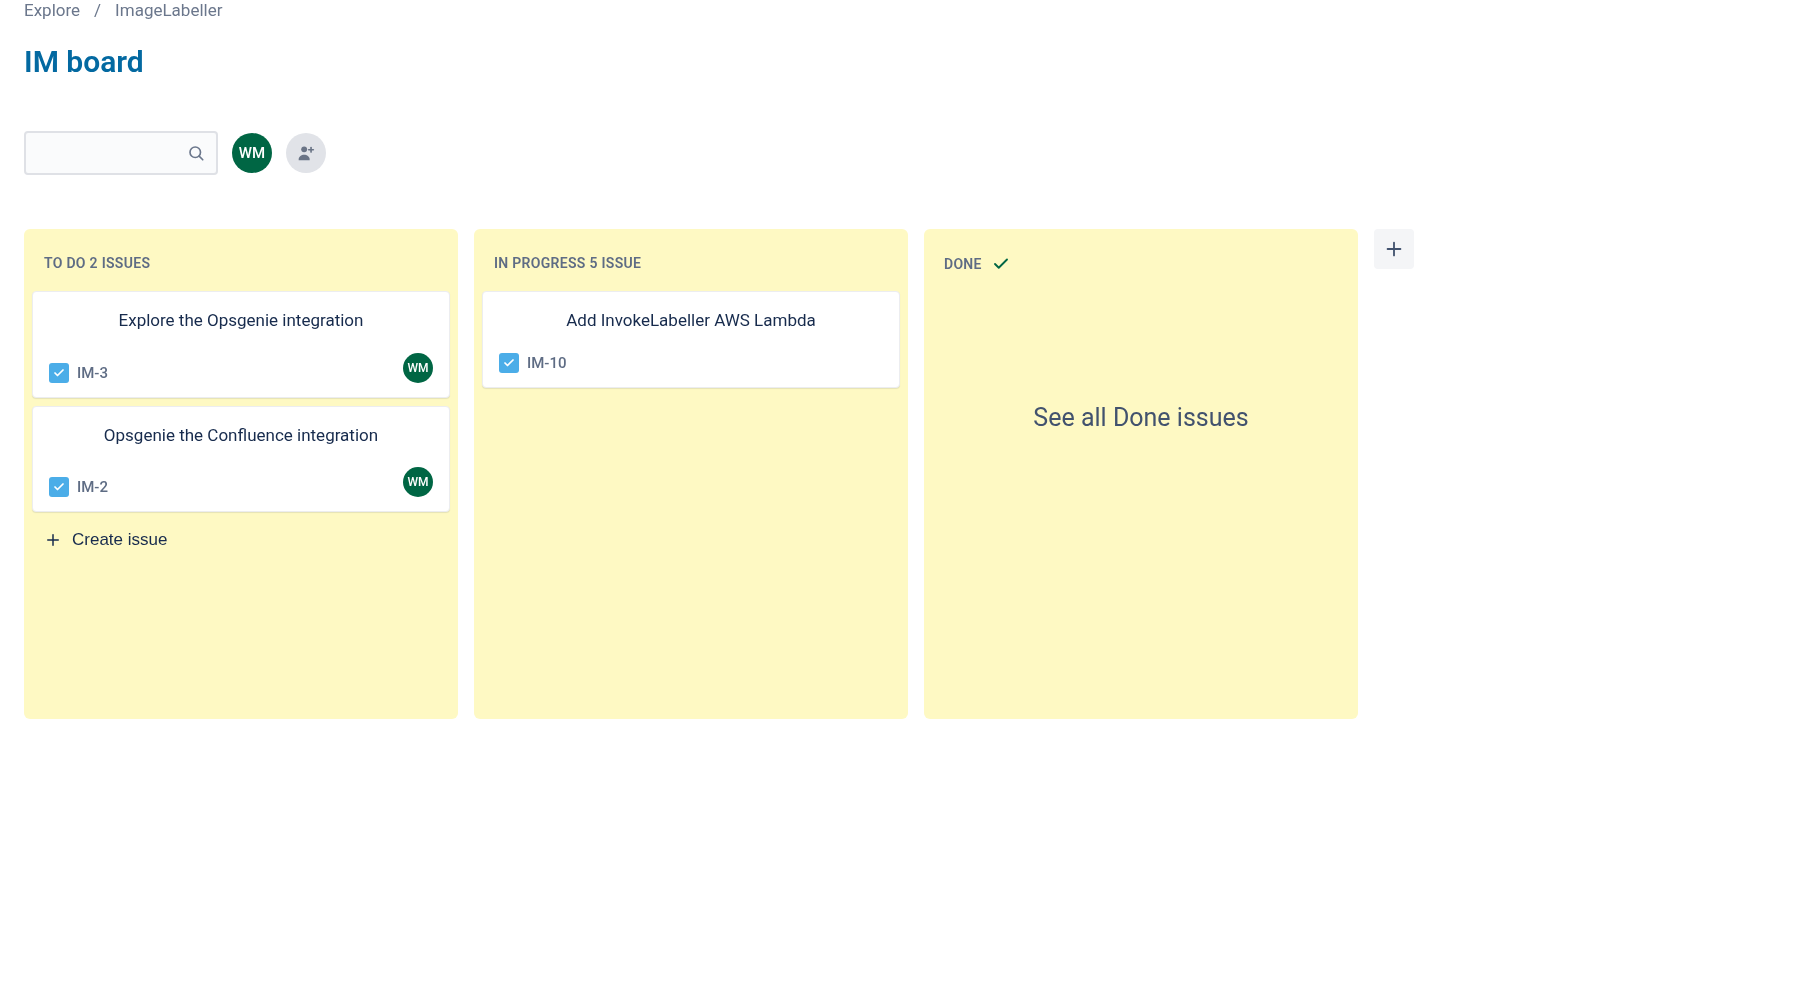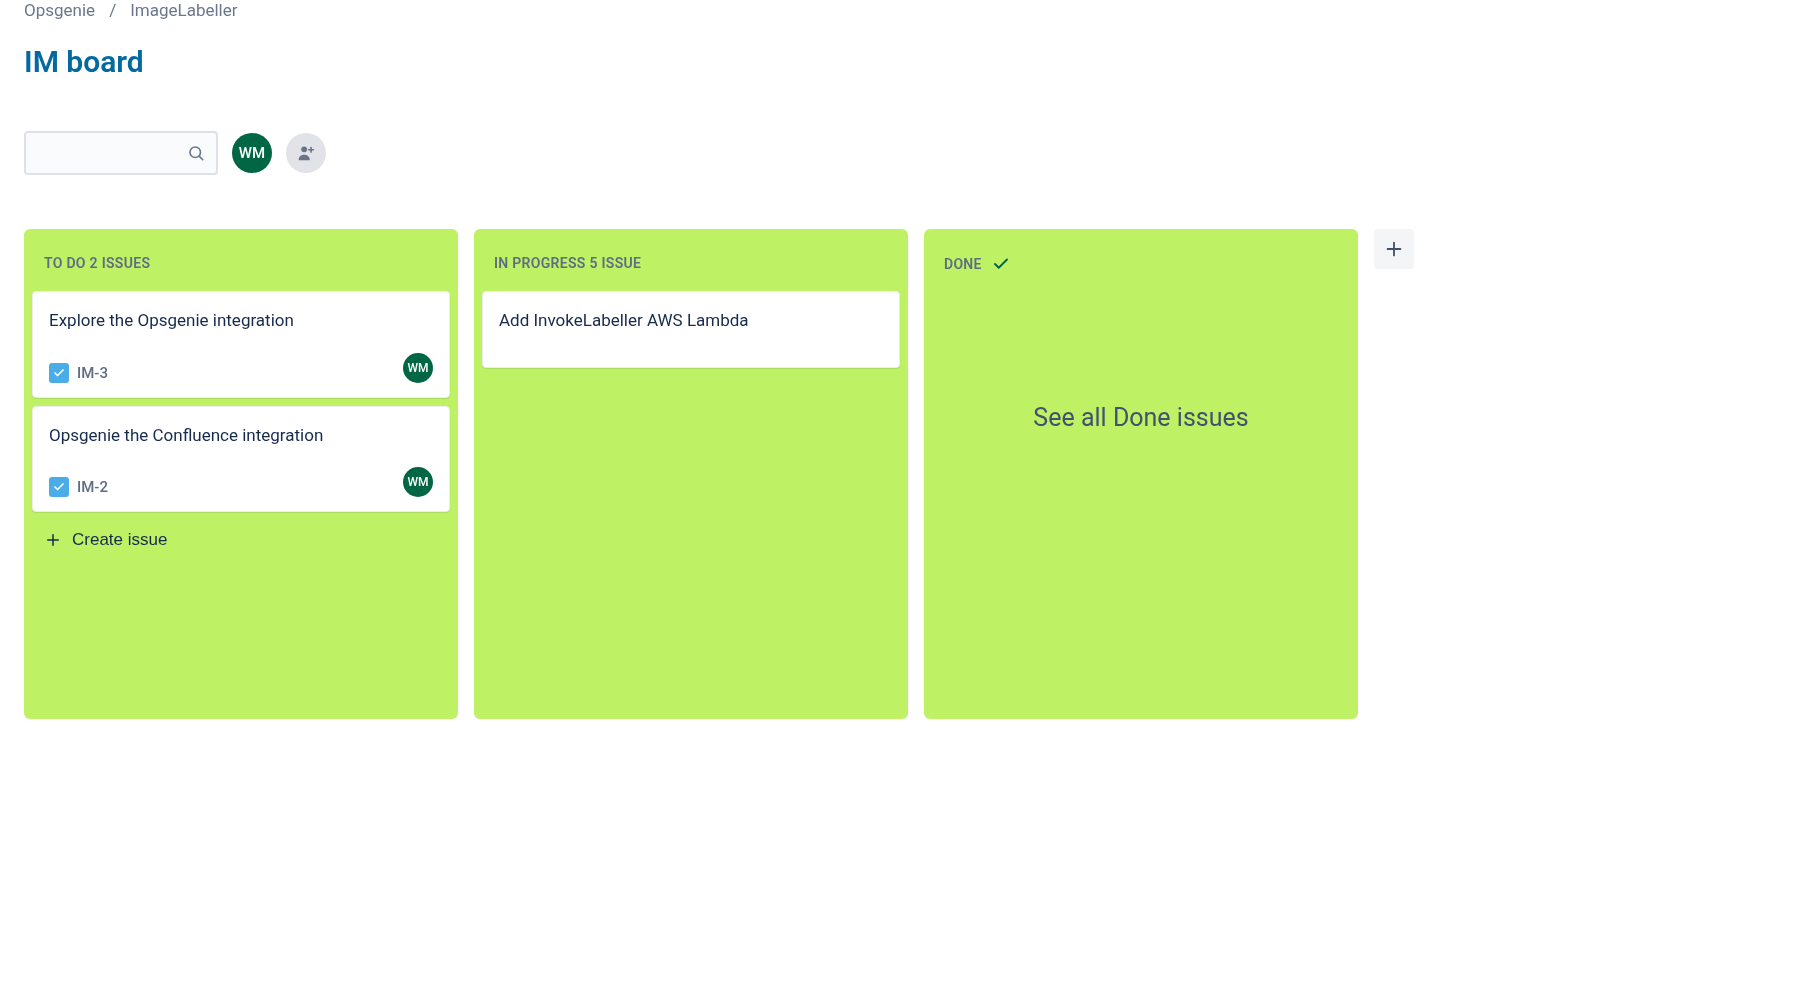--- a/index.html
+++ b/index.html
@@ -77,21 +77,21 @@
     }
 
     .board {
       display: flex;
       gap: 16px;
       margin-top: 54px;
       align-items: flex-start;
     }
     .column {
       width: 434px;
-      background: #bef264;
+      background: #fef9c3;
       border-radius: 6px;
       padding: 8px;
       min-height: 490px;
       display:flex; flex-direction:column;
     }
     .column-header {
       padding: 18px 12px 20px 12px;
       font-size: 14px;
       font-weight: 600;
       color: #5E6C84;
@@ -107,20 +107,21 @@
       border: 1px solid #ECEDF0;
       padding: 16px 16px 14px 16px;
       box-shadow: 0 1px 1px rgba(9,30,66,0.10);
       cursor: pointer;
     }
     .card-title {
       font-size: 17px;
       color: #172B4D;
       line-height: 1.45;
       margin-bottom: 20px;
+      text-align: center;
     }
     .card-footer {
       display:flex; align-items:flex-end; justify-content:space-between;
     }
     .card-footer-left { display:flex; align-items:center; gap:8px; }
     .task-icon {
       width: 20px; height: 20px; border-radius: 3px;
       background: #4BADE8;
       display:inline-flex; align-items:center; justify-content:center;
       color:#fff;
@@ -152,21 +153,21 @@
       color:#42526E;
       cursor:pointer;
       border:none;
       flex-shrink:0;
     }
   </style>
 </head>
 <body>
 
 <nav class="breadcrumb">
-  <a href="#">Opsgenie</a>
+  <a href="#">Explore</a>
   <span class="breadcrumb-sep">/</span>
   <a href="#">ImageLabeller</a>
 </nav>
 
 <h1 class="page-title">IM board</h1>
 
 <div class="toolbar">
   <div class="search-box">
     <input class="search-input" type="text" value="" style="">
     <span class="search-icon">
@@ -232,20 +233,30 @@
     </button>
   </div>
 
   <div class="column">
     <div class="column-header">
       <span>IN PROGRESS 5 ISSUE</span>
     </div>
     <div class="cards">
       <div class="card">
         <div class="card-title">Add InvokeLabeller AWS Lambda</div>
+        <div class="card-footer">
+          <div class="card-footer-left">
+            <span class="task-icon">
+              <svg width="12" height="12" viewBox="0 0 24 24" fill="none" stroke="white" stroke-width="3.5" stroke-linecap="round" stroke-linejoin="round">
+                  <polyline points="20 6 9 17 4 12"></polyline>
+                </svg>
+            </span>
+            <span class="issue-key">IM-10</span>
+          </div>
+        </div>
       </div>
     </div>
   </div>
 
   <div class="column">
     <div class="column-header">
       <span>DONE</span>
       <span class="done-check">
         <svg width="18" height="18" viewBox="0 0 24 24" fill="none" stroke="currentColor" stroke-width="2.5" stroke-linecap="round" stroke-linejoin="round">
             <polyline points="20 6 9 17 4 12"></polyline>

